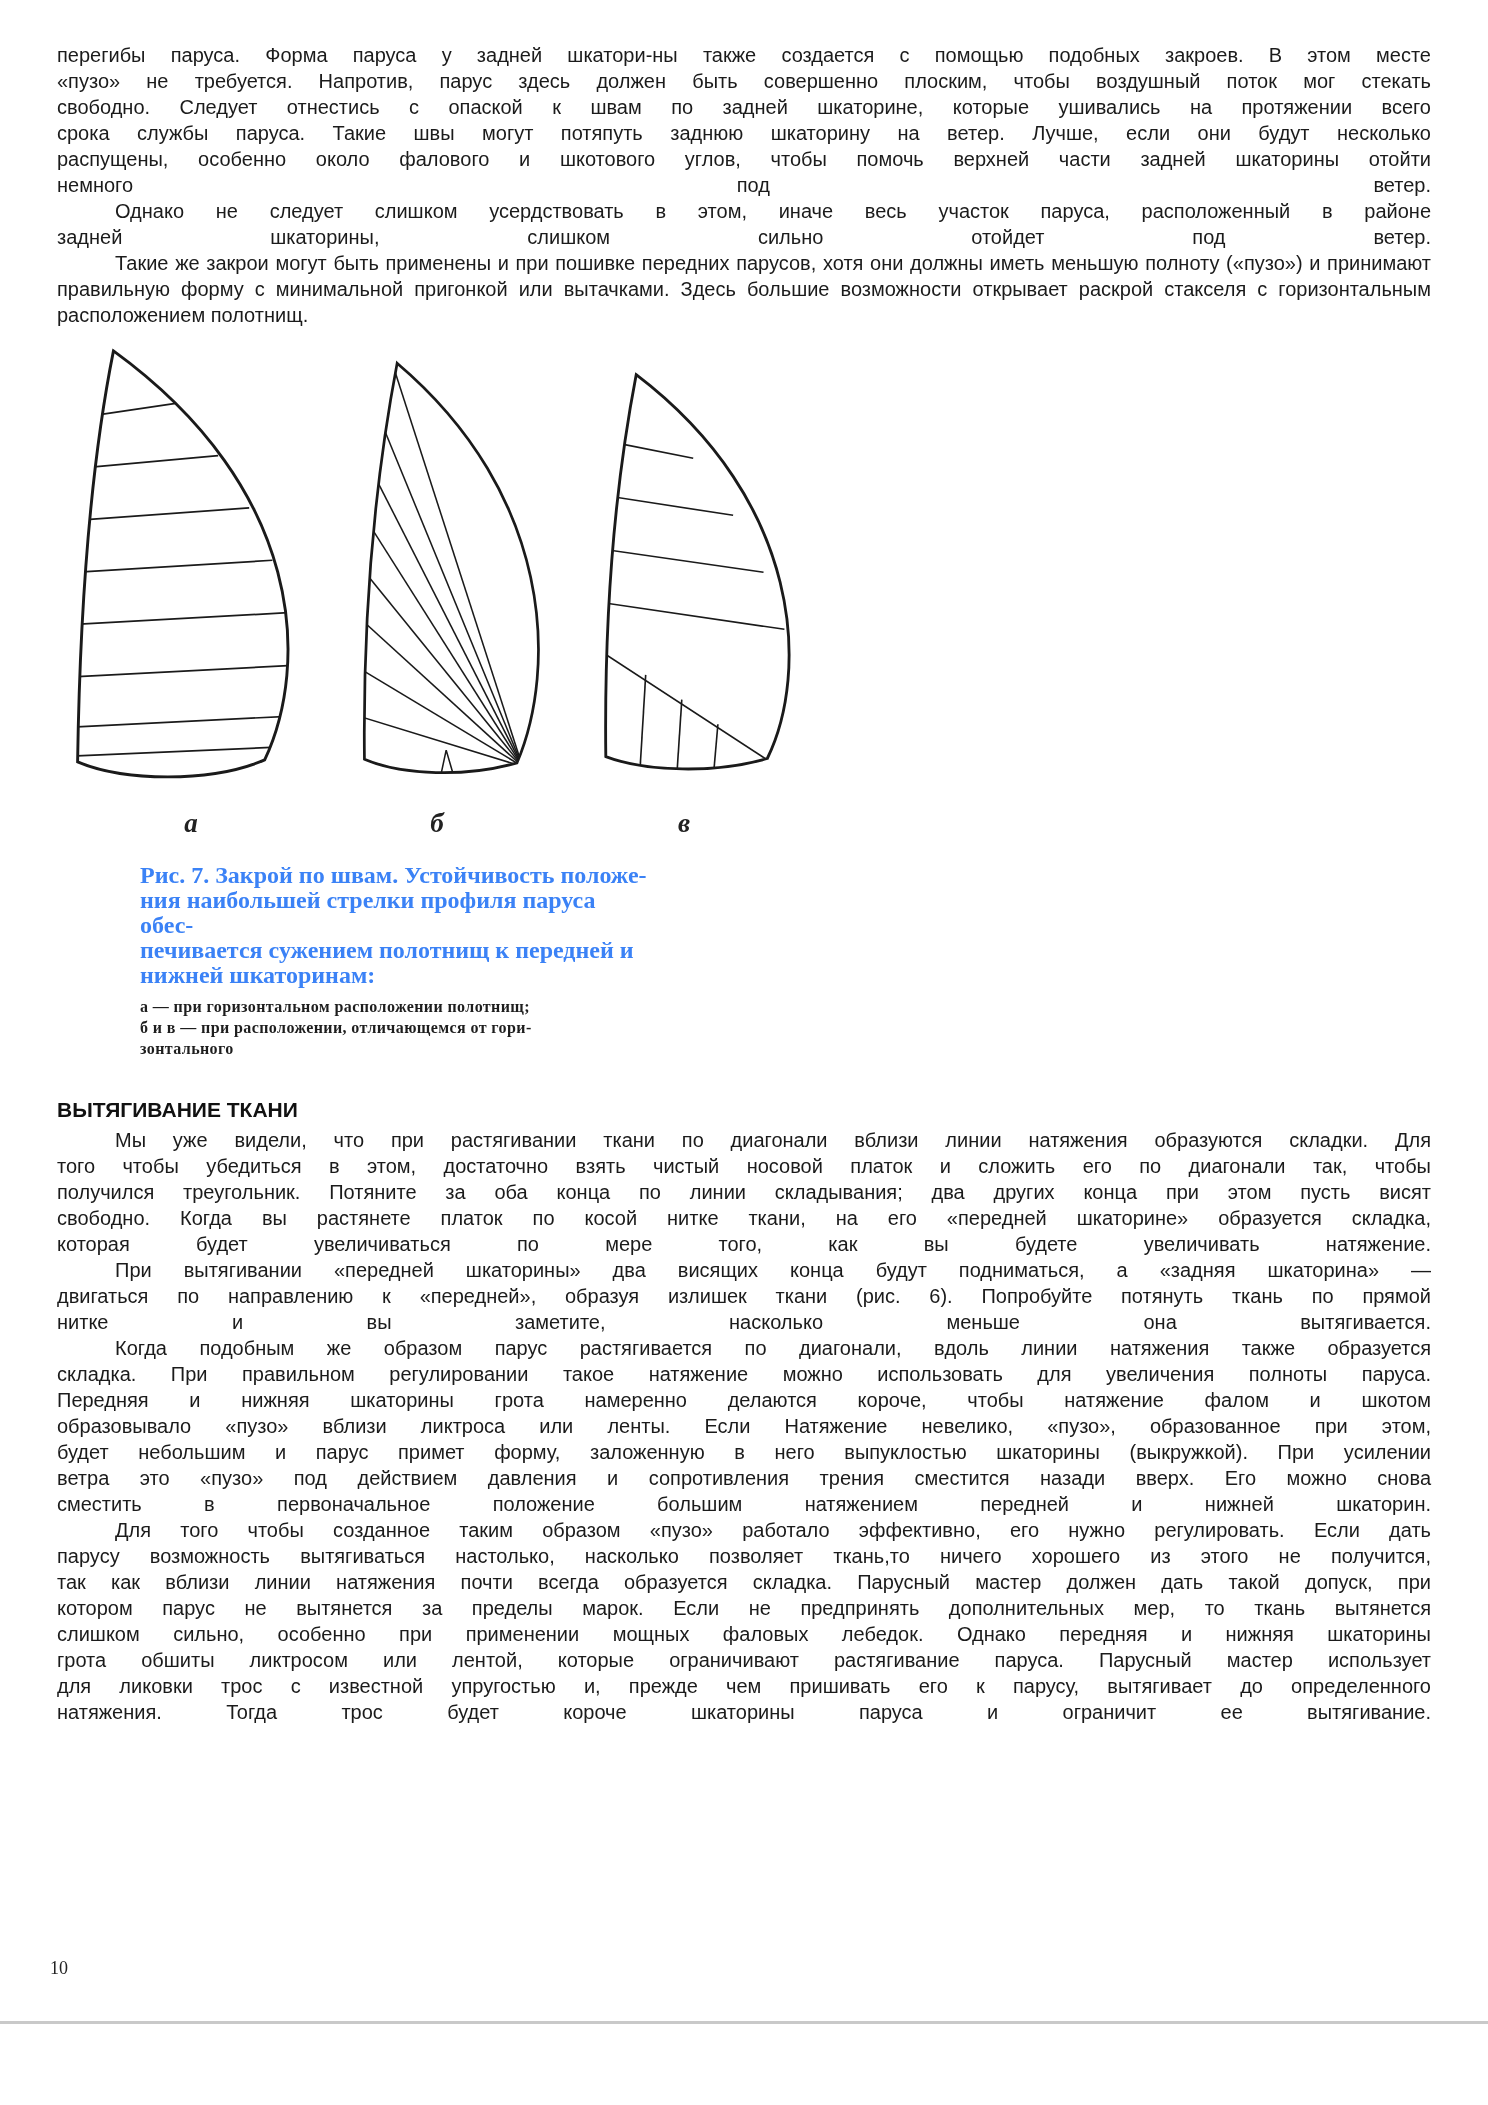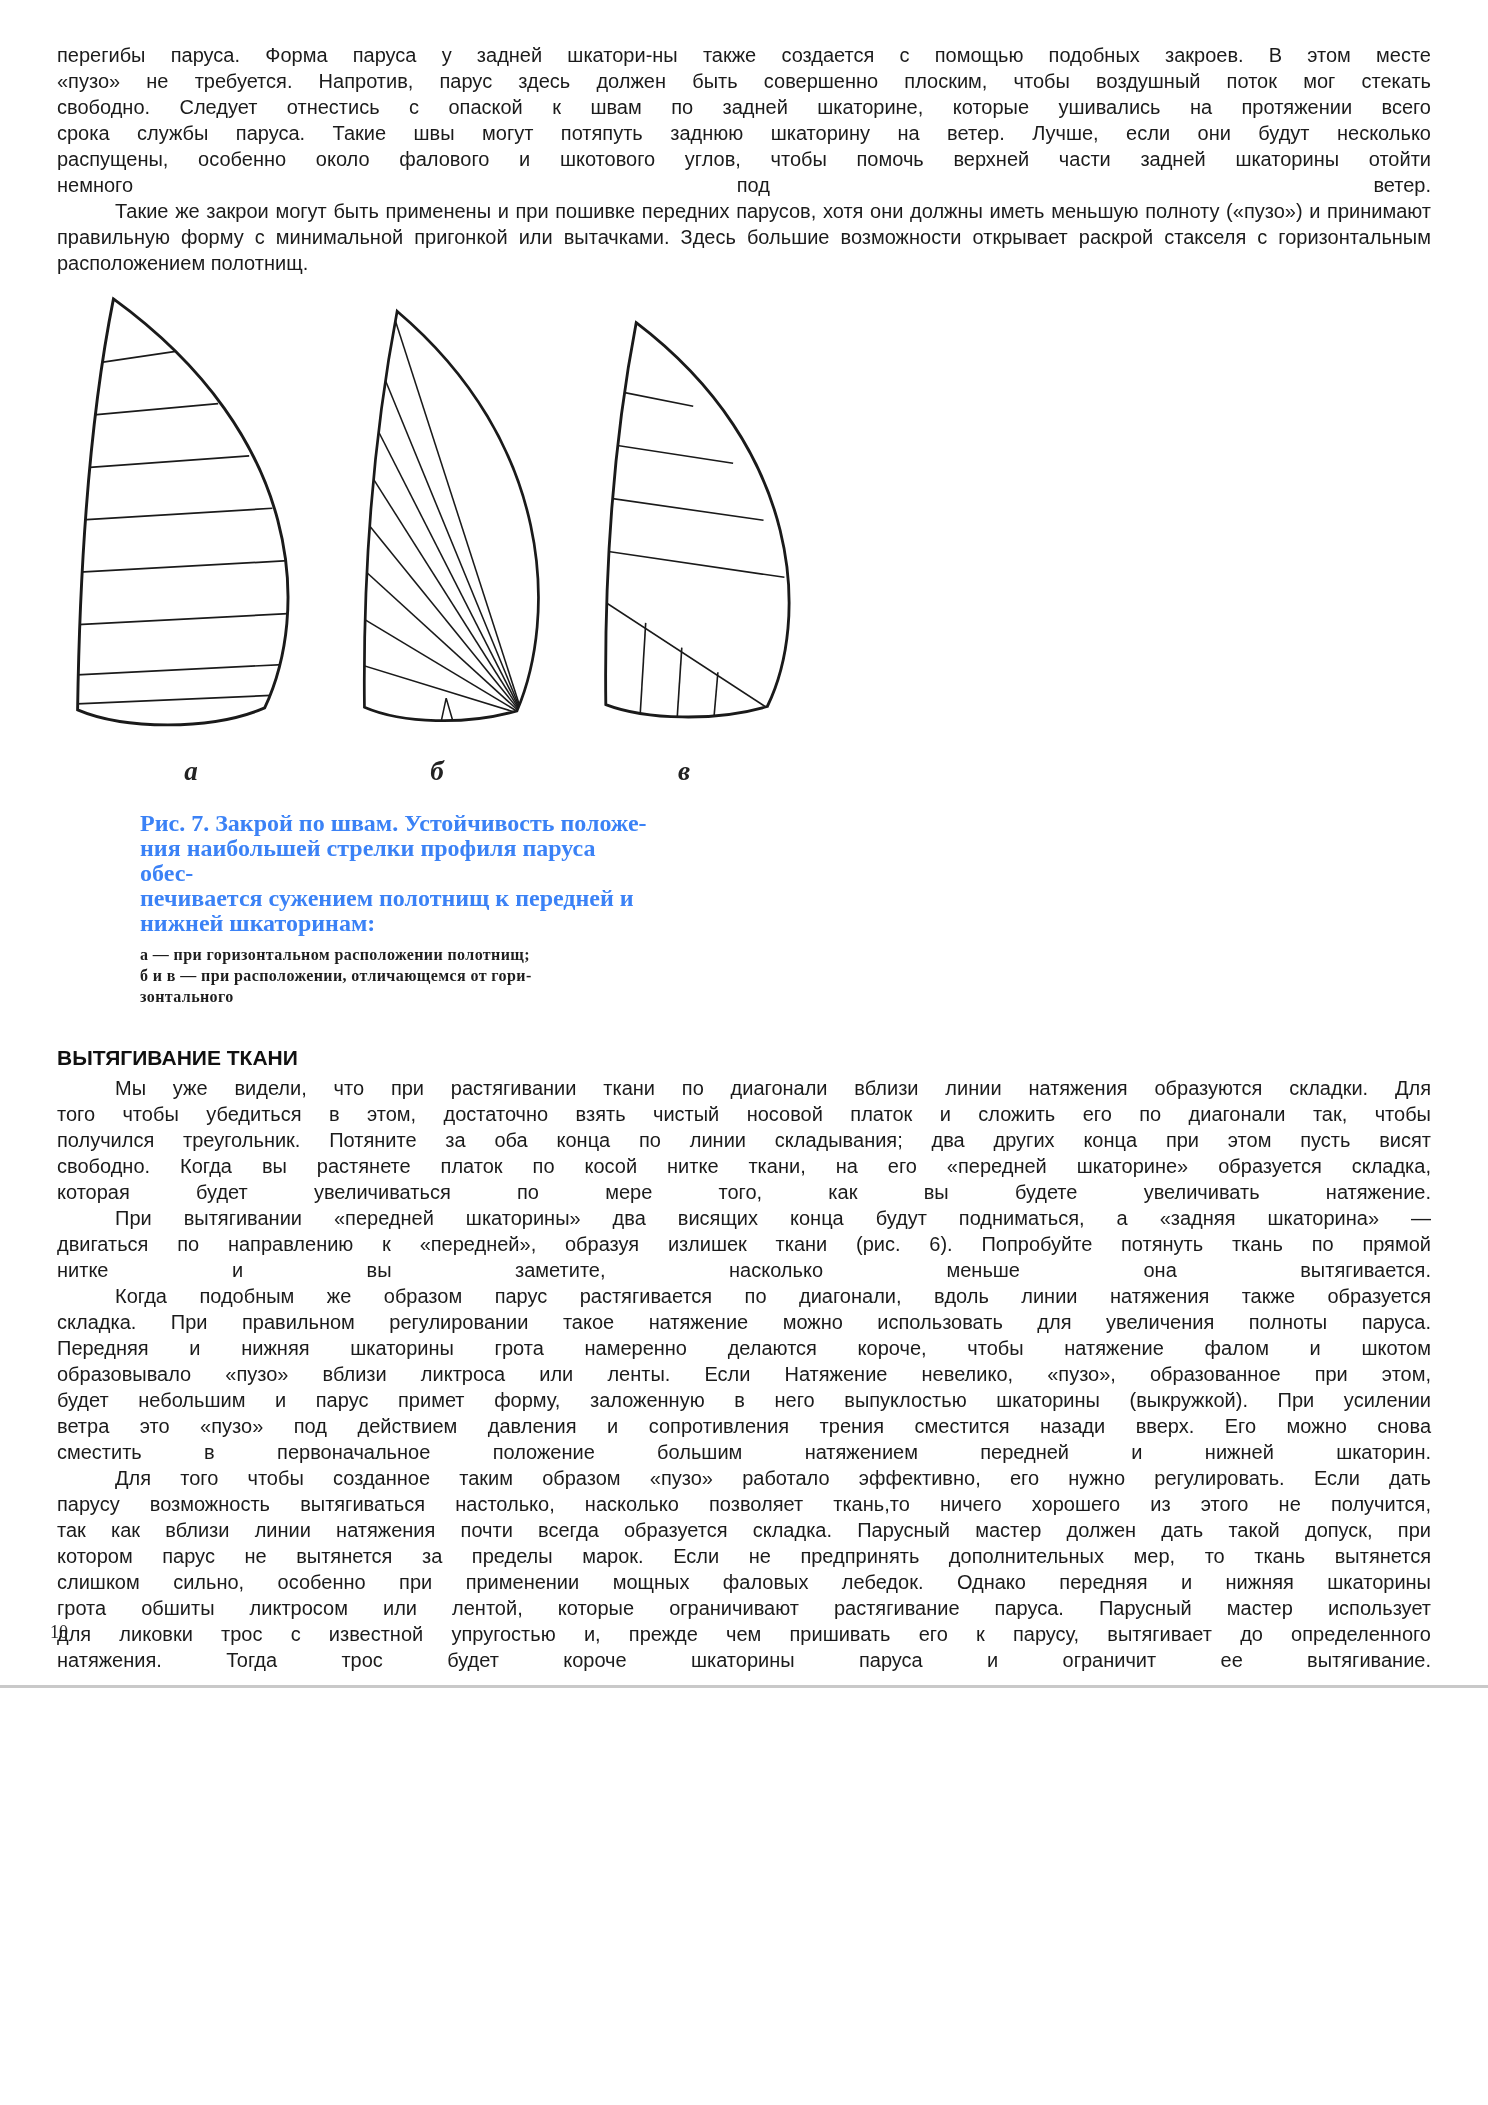--- a/index.html
+++ b/index.html
@@ -1,18 +1,18 @@
 <!DOCTYPE html>
 <html lang="ru"><head>
 <meta charset="utf-8">
 <style>
   html,body { margin:0; padding:0; background:#ffffff; }
   .page {
     position:relative;
-    width:1488px; height:1688px;
+    width:1488px; height:2024px;
     box-sizing:border-box;
     padding:42px 57px 0 57px;
     background:#ffffff;
     font-family:"Liberation Sans", sans-serif;
     color:#1b1b1b;
     border-bottom:3px solid #c9c9c9;
     overflow:hidden;
   }
   .para {
     margin:0;
@@ -76,20 +76,22 @@
 <body>
 
 <div class="page">
 
   <p class="para pre spread">перегибы паруса. Форма паруса у задней шкатори-ны также создается с помощью подобных закроев. В этом месте
 «пузо» не требуется. Напротив, парус здесь должен быть совершенно плоским, чтобы воздушный поток мог стекать
 свободно. Следует отнестись с опаской к швам по задней шкаторине, которые ушивались на протяжении всего
 срока службы паруса. Такие швы могут потяпуть заднюю шкаторину на ветер. Лучше, если они будут несколько
 распущены, особенно около фалового и шкотового углов, чтобы помочь верхней части задней шкаторины отойти
 немного под ветер.</p>
+  <p class="para pre spread indent">Однако не следует слишком усердствовать в этом, иначе весь участок паруса, расположенный в районе
+задней шкаторины, слишком сильно отойдет под ветер.</p>
   <p class="para indent">Такие же закрои могут быть применены и при пошивке передних парусов, хотя они должны иметь меньшую полноту («пузо») и принимают правильную форму с минимальной пригонкой или вытачками. Здесь большие возможности открывает раскрой стакселя с горизонтальным расположением полотнищ.</p>
 
   <figure class="fig">
     <div class="sails">
 
       <svg class="sail sail-a" viewBox="0 0 260 460" xmlns="http://www.w3.org/2000/svg">
         <defs>
           <clipPath id="clipA">
               <path d="M50 6 C32 96 16 230 13 430 C60 450 150 452 206 428 C252 330 248 150 50 6 Z"></path>
             </clipPath>

